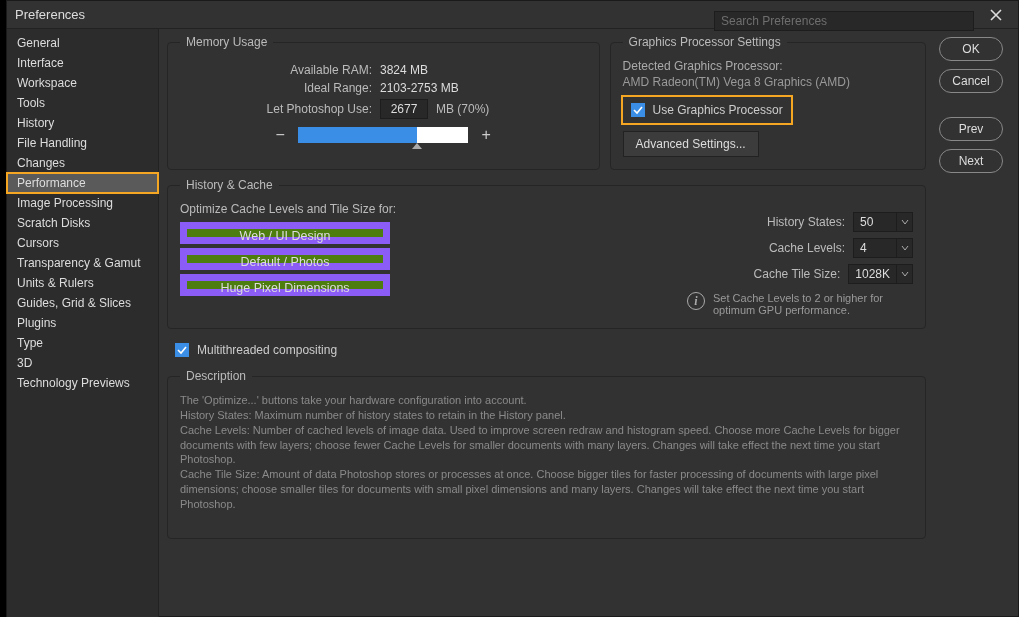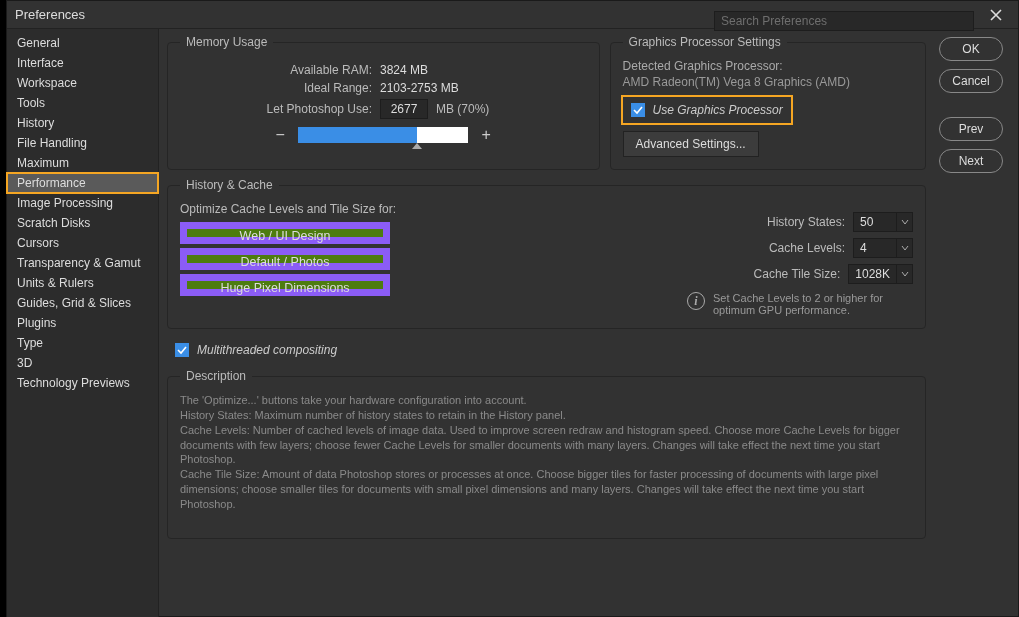--- a/index.html
+++ b/index.html
@@ -153,21 +153,20 @@
       border-bottom: 6px solid #aaa;
     }
     .top-row { display: flex; gap: 10px; justify-content: center; }
     .top-row > fieldset:first-child { flex: 1.4; }
     .top-row > fieldset:last-child { flex: 1; }
     .gpu-label { color:#aaa; margin-bottom:2px;}
     .gpu-name { color:#999; margin-bottom:8px;}
     .check-row {
       display:flex; align-items:center; gap:8px;
       padding:6px 8px;
-      font-style:italic;
     }
     .check-row.highlight {
       outline: 2px solid #f5a623;
       width: fit-content;
     }
     .chk {
       width:14px;height:14px;background:#3a8ee6;border:1px solid #3a8ee6;display:flex;align-items:center;justify-content:center;
     }
     .chk svg{width:10px;height:10px;}
     .flat-btn {
@@ -208,21 +207,21 @@
   </div>
 
   <div class="body">
     <div class="sidebar" id="sidebar">
         <div class="side-item">General</div>
         <div class="side-item">Interface</div>
         <div class="side-item">Workspace</div>
         <div class="side-item">Tools</div>
         <div class="side-item">History</div>
         <div class="side-item">File Handling</div>
-        <div class="side-item">Maximum</div>
+        <div class="side-item">Changes</div>
         <div class="side-item selected">Performance</div>
         <div class="side-item">Image Processing</div>
         <div class="side-item">Scratch Disks</div>
         <div class="side-item">Cursors</div>
         <div class="side-item">Transparency &amp; Gamut</div>
         <div class="side-item">Units &amp; Rulers</div>
         <div class="side-item">Guides, Grid &amp; Slices</div>
         <div class="side-item">Plugins</div>
         <div class="side-item">Type</div>
         <div class="side-item">3D</div>

